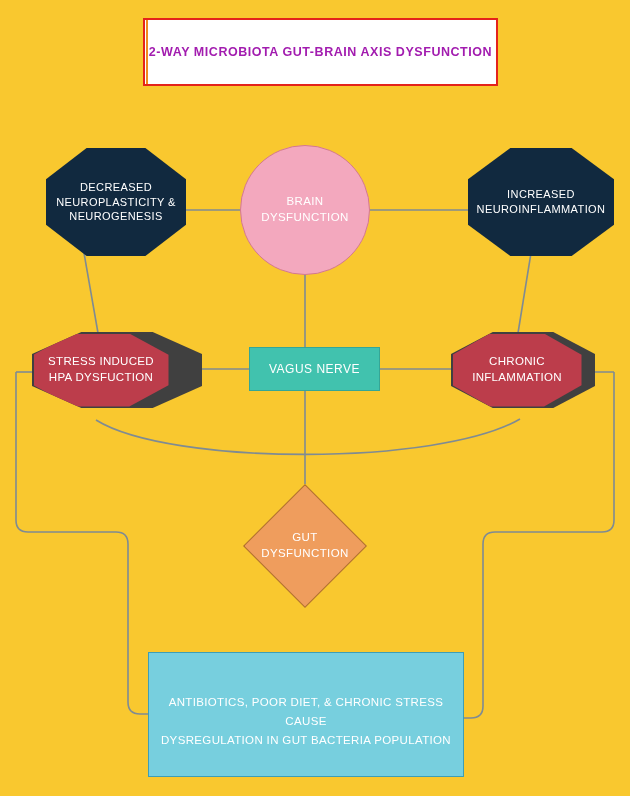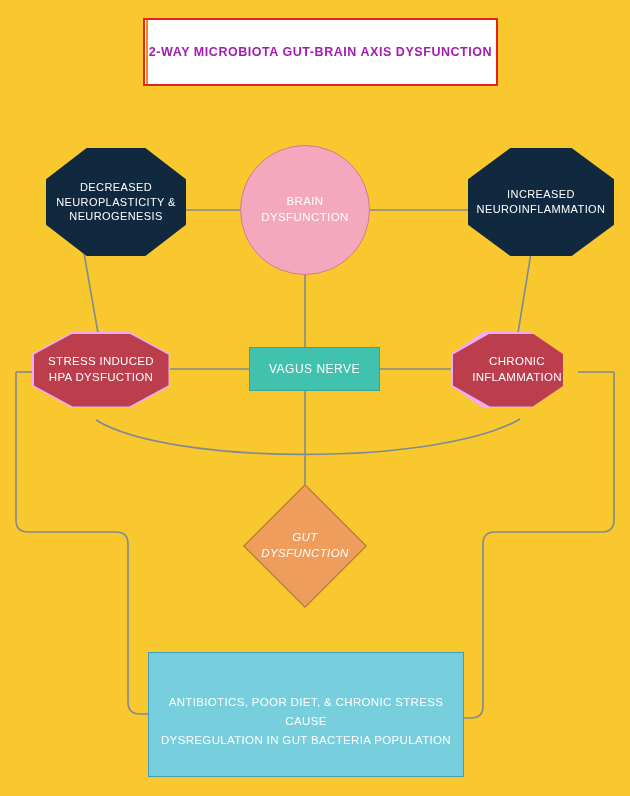--- a/index.html
+++ b/index.html
@@ -91,22 +91,23 @@
     letter-spacing: 0.4px;
   }
 
   
   .oct-red {
     background: #BC3D4B;
     clip-path: polygon(29% 0%, 71% 0%, 100% 29%, 100% 71%, 71% 100%, 29% 100%, 0% 71%, 0% 29%);
   }
   .oct-red-wrap {
     position: absolute;
-    background: #f0abfc;
+    background: #404040;
     clip-path: polygon(29% 0%, 71% 0%, 100% 29%, 100% 71%, 71% 100%, 29% 100%, 0% 71%, 0% 29%);
+    padding-left: 32px;
   }
   .oct-red .node-label {
     font-size: 11.5px;
     letter-spacing: 0.3px;
   }
 
   
   .circle-pink {
     background: #F3A8BE;
     border: 1.5px solid #D4798F;
@@ -226,21 +227,21 @@
     <div class="node-label">VAGUS NERVE</div>
   </div>
 
   <div class="oct-red-wrap" style="left:451px; top:332px; width:112px; height:76px;">
     <div class="node oct-red" style="left:1.5px; top:1.5px; width:129px; height:73px;">
       <div class="node-label">CHRONIC
 INFLAMMATION</div>
     </div>
   </div>
 
-  <div class="diamond-wrap" style="left:243px; top:484px; width:124px; height:124px;font-style:italic;">
+  <div class="diamond-wrap" style="left:243px; top:484px; width:124px; height:124px;">
     <div class="diamond-orange">
       <div class="node-label">GUT DYSFUNCTION</div>
     </div>
   </div>
 
   <div class="node rect-blue" style="left:148px; top:652px; width:316px; height:125px;">
     <div class="node-label">ANTIBIOTICS, POOR DIET, &amp; CHRONIC STRESS CAUSE
 DYSREGULATION  IN GUT BACTERIA POPULATION</div>
   </div>
 

